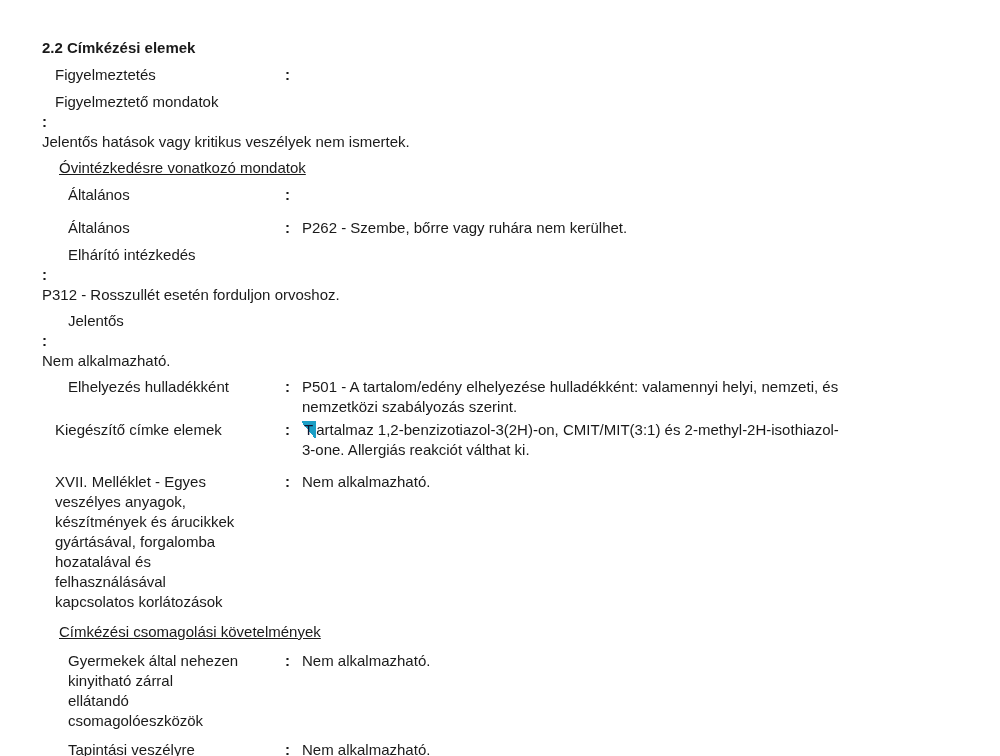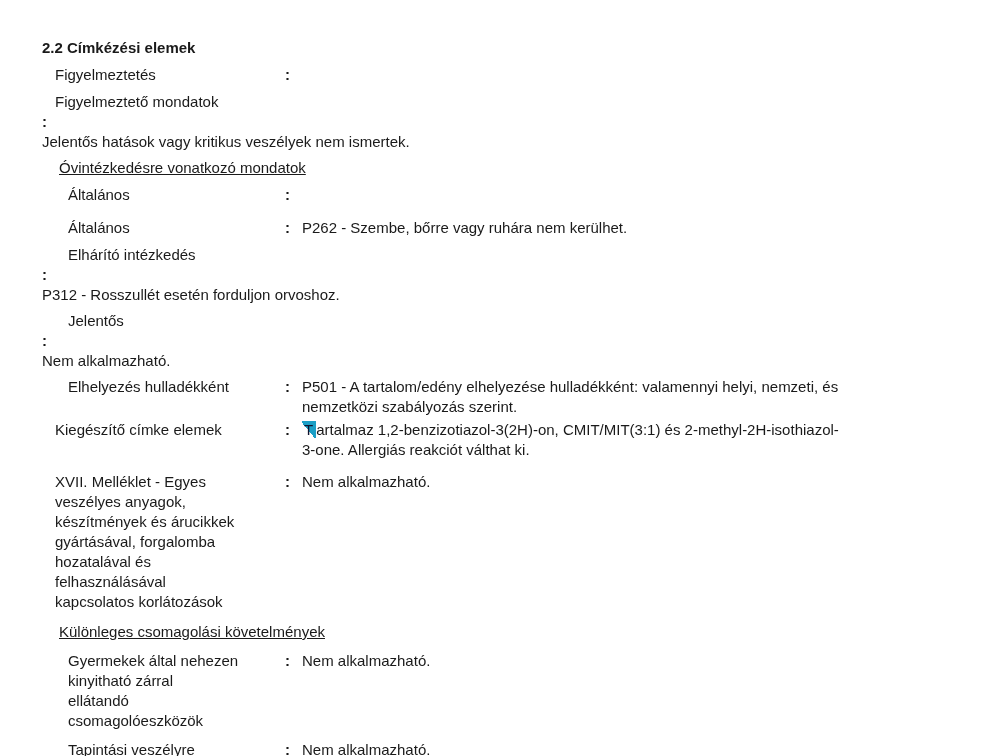--- a/index.html
+++ b/index.html
@@ -130,21 +130,21 @@
 veszélyes anyagok,
 készítmények és árucikkek
 gyártásával, forgalomba
 hozatalával és
 felhasználásával
 kapcsolatos korlátozások</div>
     <div class="colon">:</div>
     <div class="value">Nem alkalmazható.</div>
   </div>
 
-  <div class="subheader mb9">Különleges csomagolási követelmények</div>
+  <div class="subheader mb9">Címkézési csomagolási követelmények</div>
 
   <div class="row lvl2 mb9">
     <div class="label">Gyermekek által nehezen
 kinyitható zárral
 ellátandó
 csomagolóeszközök</div>
     <div class="colon">:</div>
     <div class="value">Nem alkalmazható.</div>
   </div>
 

